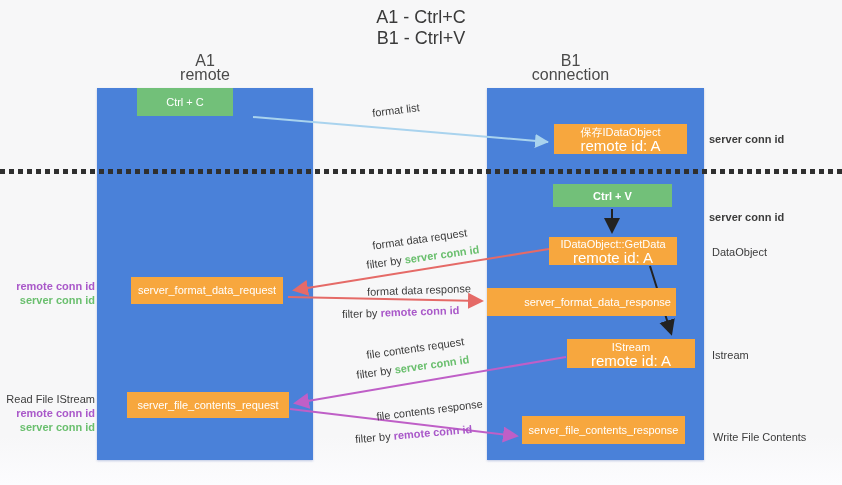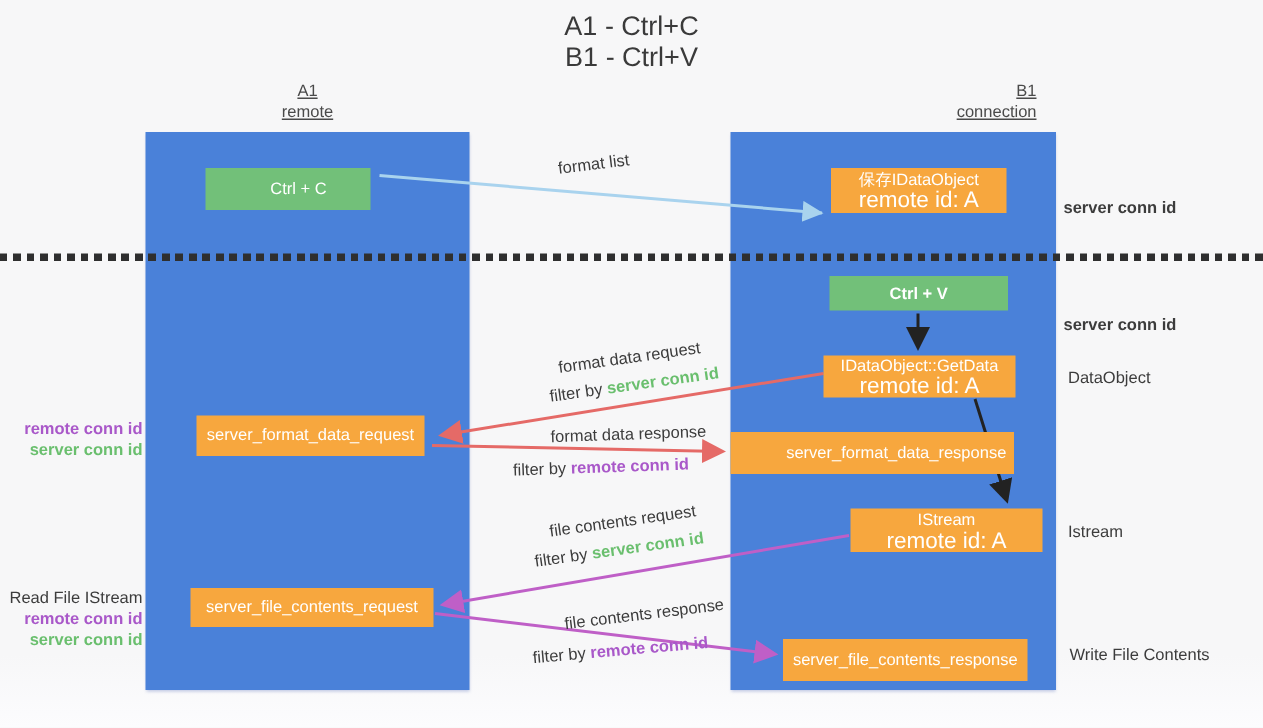--- a/index.html
+++ b/index.html
@@ -1,21 +1,21 @@
 <!DOCTYPE html>
 <html><head>
 <meta charset="utf-8">
 <style>
   html,body{margin:0;padding:0;}
   body{font-family:"Liberation Sans",sans-serif;background:#f7f7f8;}
   #stage{position:relative;width:842px;height:485px;overflow:hidden;
          background:linear-gradient(180deg,#f7f7f8 90%,#fcfcfe 100%);}
   .title{position:absolute;left:0;top:7px;width:842px;text-align:center;
          font-size:18px;line-height:21px;color:#3a3a3a;}
-  .lane-header{position:absolute;text-align:center;font-size:11px;line-height:14px;color:#4a4a4a;text-decoration:underline;}
+  .lane-header{position:absolute;text-align:center;font-size:16px;line-height:14px;color:#4a4a4a;}
   .lane{position:absolute;top:88px;height:372px;background:#4a81d9;
         box-shadow:0 1px 2px rgba(120,140,200,.45);}
   .dotted{position:absolute;left:0;top:169px;width:842px;height:5px;
           background:repeating-linear-gradient(90deg,#2f2f2f 0 5px,transparent 5px 9px);}
   .gbox{position:absolute;background:#72c079;color:#fff;font-size:11px;
         display:flex;align-items:center;justify-content:center;text-align:center;}
   .obox{position:absolute;background:#f7a73e;color:#fff;font-size:11px;
         display:flex;flex-direction:column;align-items:center;justify-content:center;
         text-align:center;line-height:13px;}
   .obox .l2{font-size:15px;}
@@ -33,21 +33,21 @@
 
   <div class="title">
     <div>A1 - Ctrl+C</div>
     <div>B1 - Ctrl+V</div>
   </div>
 
   <div class="lane-header" style="left:97px;top:54px;width:216px;">
     <div>A1</div>
     <div>remote</div>
   </div>
-  <div class="lane-header" style="left:474px;top:54px;width:217px;text-align:right;">
+  <div class="lane-header" style="left:462px;top:54px;width:217px;">
     <div>B1</div>
     <div>connection</div>
   </div>
 
   <div class="lane" style="left:97px;width:216px;"></div>
   <div class="lane" style="left:487px;width:217px;"></div>
 
   <div class="dotted"></div>
 
   <svg class="overlay" width="842" height="485" viewBox="0 0 842 485">
@@ -67,25 +67,25 @@
     </defs>
     <path d="M253,117 L548,142" stroke="#a9d3ee" stroke-width="2" fill="none" marker-end="url(#mblue)"></path>
     <path d="M612,209 L612,231" stroke="#222222" stroke-width="2" fill="none" marker-end="url(#mblack)"></path>
     <path d="M549,249 L295,290" stroke="#e56a67" stroke-width="2" fill="none" marker-end="url(#mred)"></path>
     <path d="M288,297 L481,301" stroke="#e56a67" stroke-width="2" fill="none" marker-end="url(#mred)"></path>
     <path d="M650,266 L671,333" stroke="#222222" stroke-width="2" fill="none" marker-end="url(#mblack)"></path>
     <path d="M566,357 L296,403" stroke="#bf5fc7" stroke-width="2" fill="none" marker-end="url(#mmag)"></path>
     <path d="M290,409 L516,436" stroke="#bf5fc7" stroke-width="2" fill="none" marker-end="url(#mmag)"></path>
   </svg>
 
-  <div class="gbox" style="left:137px;top:112px;width:96px;height:28px;padding-left:14px;">
+  <div class="gbox" style="left:137px;top:88px;width:96px;height:28px;">
     <span>Ctrl + C</span>
   </div>
 
-  <div class="obox" style="left:554px;top:112px;width:117px;height:30px;text-align:right;">
+  <div class="obox" style="left:554px;top:124px;width:133px;height:30px;text-align:right;">
     <div>保存IDataObject</div>
     <div class="l2">remote id: A</div>
   </div>
 
   <div class="gbox" style="left:553px;top:184px;width:119px;height:23px;font-weight:bold;">
     <span>Ctrl + V</span>
   </div>
 
   <div class="obox" style="left:549px;top:237px;width:128px;height:28px;">
     <div>IDataObject::GetData</div>
@@ -102,21 +102,21 @@
 
   <div class="obox" style="left:567px;top:339px;width:128px;height:29px;">
     <div>IStream</div>
     <div class="l2">remote id: A</div>
   </div>
 
   <div class="obox" style="left:127px;top:392px;width:162px;height:26px;">
     <div>server_file_contents_request</div>
   </div>
 
-  <div class="obox" style="left:522px;top:426px;width:163px;height:28px;">
+  <div class="obox" style="left:522px;top:416px;width:163px;height:28px;">
     <div>server_file_contents_response</div>
   </div>
 
   <div class="albl" style="left:372px;top:104px;transform:rotate(-7deg);">format list</div>
 
   <div class="albl" style="left:372px;top:233px;transform:rotate(-8deg);">format data request</div>
   <div class="albl" style="left:366px;top:251px;transform:rotate(-8deg);">
     <span>filter by </span><span class="green-t">server conn id</span>
   </div>
 

